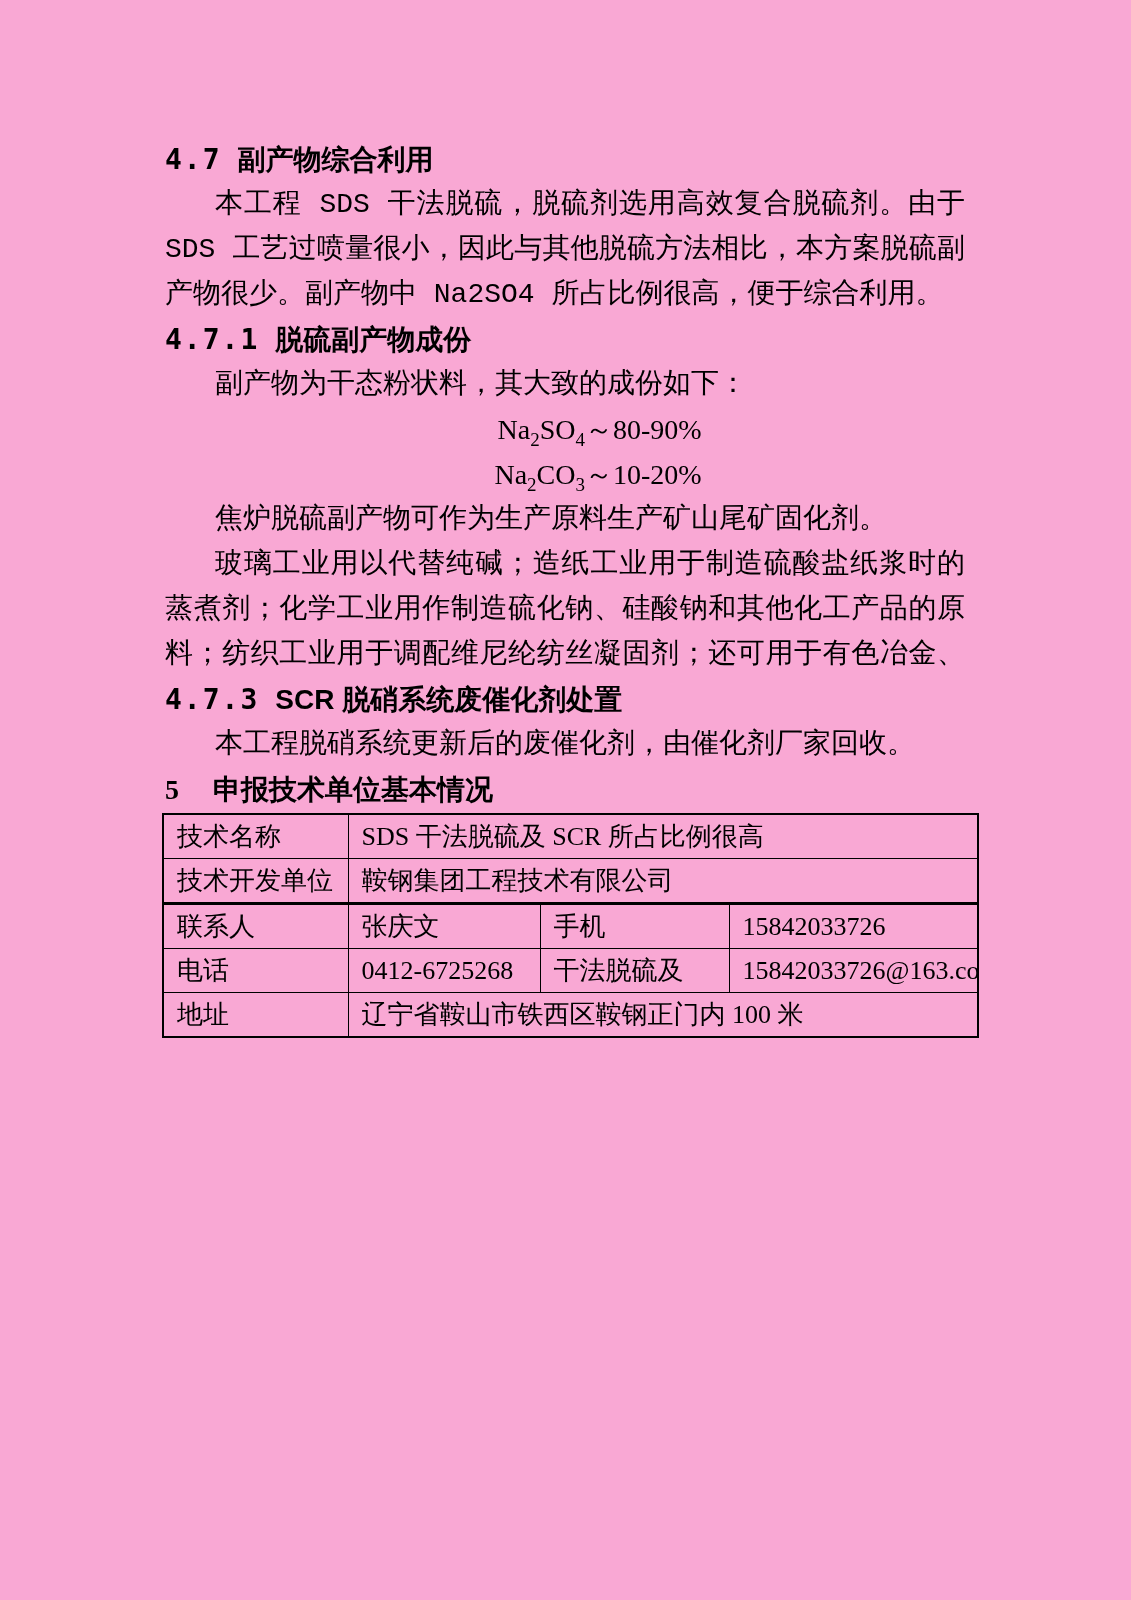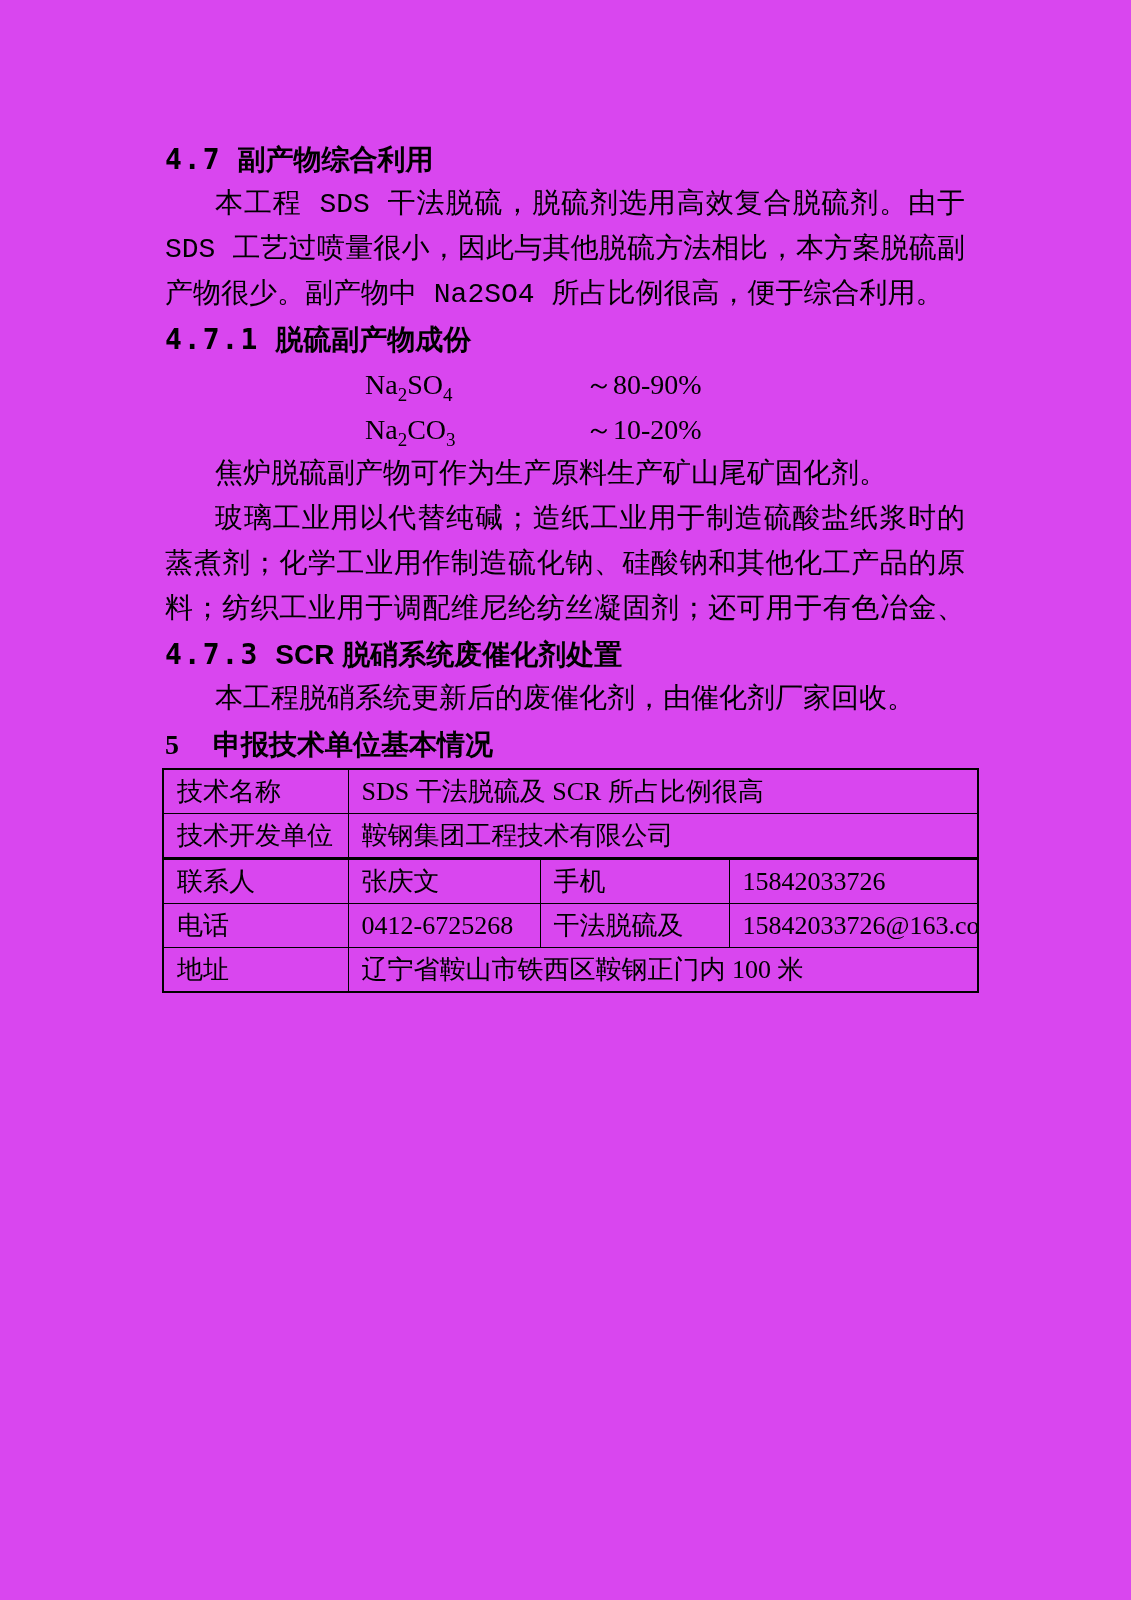--- a/index.html
+++ b/index.html
@@ -1,19 +1,19 @@
 <!DOCTYPE html>
 <html><head>
 <meta charset="utf-8">
 <style>
   html,body{margin:0;padding:0;background:#e8e8e8;}
   .page{
     position:relative;
     width:1131px;height:1600px;
-    background:#d946ef;
+    background:#f9a8d4;
     font-family:"Liberation Serif", serif;
     color:#000000;
     overflow:hidden;
   }
   .content{
     position:absolute;
     left:165px;top:137px;
     width:800px;
   }
   .hline,.body,.comp-row{
@@ -38,21 +38,21 @@
     letter-spacing:0;
     margin-right:34px;
   }
   .body{text-align:justify;}
   .indent{text-indent:50px;font-family:Liberation Mono, monospace;}
   .lines-1{height:45px;overflow:hidden;}
   .lines-2{height:90px;overflow:hidden;}
   .lines-3{height:135px;overflow:hidden;}
   
   .comp-row{padding-left:200px;height:45px;overflow:hidden;}
-  .comp-formula{display:inline-block;width:220px;}
+  .comp-formula{display:inline-block;width:220px;text-align:right;}
   .comp-formula sub{font-size:19px;line-height:0;}
   
   .info-table{
     border-collapse:collapse;
     table-layout:fixed;
     margin-left:-3px;
     width:815px;
     margin-top:1px;
     padding-left:17px;
   }
@@ -78,20 +78,21 @@
     <div class="hline">
       <span class="hnum">4.7</span><span class="htitle">副产物综合利用</span>
     </div>
 
     <p class="body indent lines-3">本工程 SDS 干法脱硫，脱硫剂选用高效复合脱硫剂。由于 SDS 工艺过喷量很小，因此与其他脱硫方法相比，本方案脱硫副产物很少。副产物中 Na2SO4 所占比例很高，便于综合利用。</p>
 
     <div class="hline">
       <span class="hnum">4.7.1</span><span class="htitle">脱硫副产物成份</span>
     </div>
 
+    <p class="body indent lines-1">副产物为干态粉状料，其大致的成份如下：</p>
 
     <div class="comp-row">
       <span class="comp-formula"><span>Na</span><sub>2</sub><span>SO</span><sub>4</sub></span><span class="comp-value">～80-90%</span>
     </div>
 
     <div class="comp-row">
       <span class="comp-formula"><span>Na</span><sub>2</sub><span>CO</span><sub>3</sub></span><span class="comp-value">～10-20%</span>
     </div>
 
 

